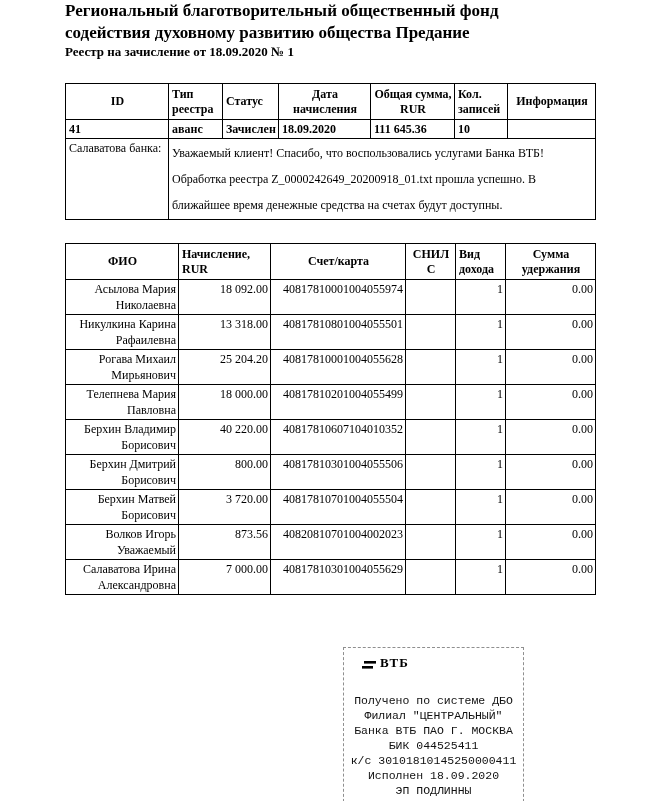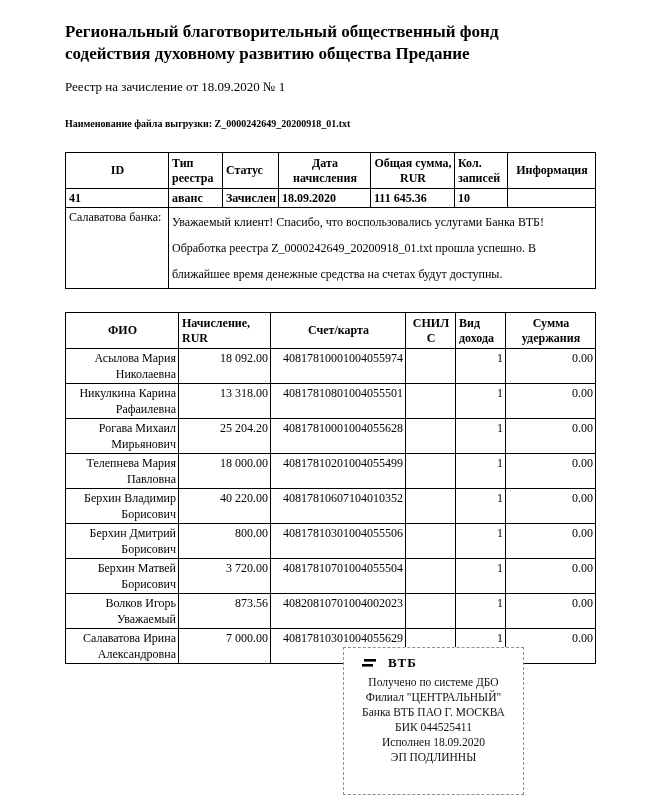--- a/index.html
+++ b/index.html
@@ -1,23 +1,23 @@
 <!DOCTYPE html>
 <html><head>
 <meta charset="utf-8">
 <style>
   * { margin:0; padding:0; box-sizing:border-box; }
   html,body { background:#ffffff; }
   body {
     width:659px; height:801px; position:relative; overflow:hidden;
     font-family:"Liberation Serif", serif; color:#000;
   }
-  .content { padding:21px 0 0 65px; }
+  .content { padding:0 0 0 65px; }
   .title { font-size:17px; font-weight:bold; line-height:22px; width:540px; }
-  .subtitle { font-size:13px; font-weight:normal; margin-top:14px; }
+  .subtitle { font-size:13px; font-weight:bold; }
   .file-label { font-size:10px; font-weight:bold; margin-top:23px; }
 
   table.tbl {
     border-collapse:collapse; table-layout:fixed;
     width:530px; font-size:12px; margin-top:23px;
   }
   table.tbl th, table.tbl td {
     border:1px solid #000; padding:1px 2px 1px 3px;
     overflow:hidden; word-wrap:break-word;
   }
@@ -39,38 +39,37 @@
   .payees col:nth-child(3){width:135px;} .payees col:nth-child(4){width:50px;}
   .payees col:nth-child(5){width:50px;}  .payees col:nth-child(6){width:90px;}
   .payees th:nth-child(2), .payees th:nth-child(5){ text-align:left;margin-left:36px; }
   .payees tbody td { height:32px;text-align:right; }
 
   
   .stamp {
     position:absolute; left:343px; top:647px; width:181px; min-height:148px;
     border:1px dashed #8f8f8f; background:#fff; padding:7px 4px 8px;
   }
-  .stamp-logo { display:flex; align-items:center; gap:12px; margin-left:14px; height:16px; }
+  .stamp-logo { display:flex; align-items:flex-end; gap:4px; margin-left:14px; height:16px; }
   .logo-mark { display:inline-flex; }
   .logo-text { font-size:13px; font-weight:bold; letter-spacing:1px; }
-  .stamp-lines { margin-top:4px; text-align:center; font-size:11.5px; line-height:15px; color:#111; }
+  .stamp-lines { margin-top:22px; text-align:center; font-size:11.5px; line-height:15px; color:#111;font-family:Liberation Mono, monospace; }
 </style>
 </head>
 <body>
 
 <div class="content">
 
   <div class="title">
     <span>Региональный благотворительный общественный фонд</span><br>
     <span>содействия духовному развитию общества Предание</span>
   </div>
 
   <div class="subtitle">Реестр на зачисление от 18.09.2020 № 1</div>
 
-  <div class="file-label">Наименование файла выгрузки: Z_0000242649_20200918_01.txt</div>
 
   <table class="tbl registry">
     <colgroup>
         <col>
         <col>
         <col>
         <col>
         <col>
         <col>
         <col>
@@ -208,16 +207,17 @@
         <rect x="0" y="6" width="11" height="2.6" fill="#000"></rect>
       </svg>
     </span>
     <span class="logo-text">ВТБ</span>
   </div>
   <div class="stamp-lines">
       <div class="stamp-line">Получено по системе ДБО</div>
       <div class="stamp-line">Филиал "ЦЕНТРАЛЬНЫЙ"</div>
       <div class="stamp-line">Банка ВТБ ПАО Г. МОСКВА</div>
       <div class="stamp-line">БИК 044525411</div>
+      <div class="stamp-line">к/с 30101810145250000411</div>
       <div class="stamp-line">Исполнен 18.09.2020</div>
       <div class="stamp-line">ЭП ПОДЛИННЫ</div>
     </div>
 </div>
 
 </body></html>

